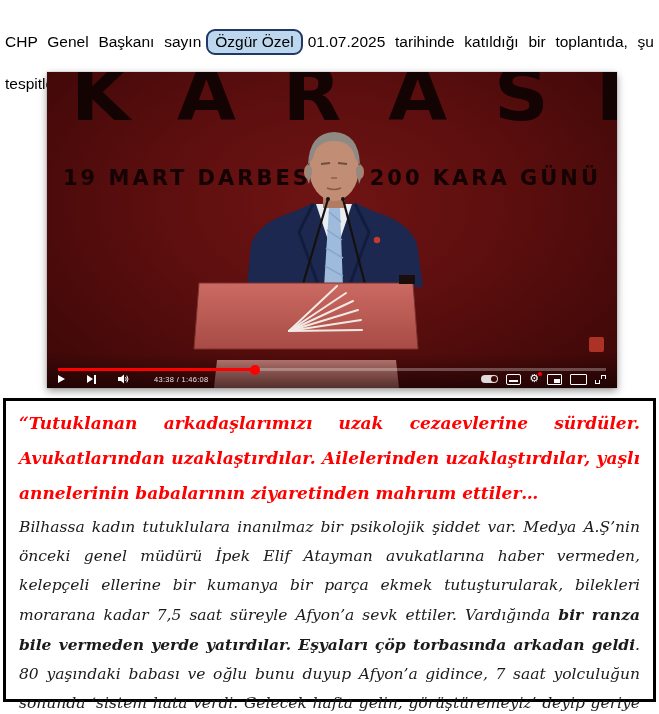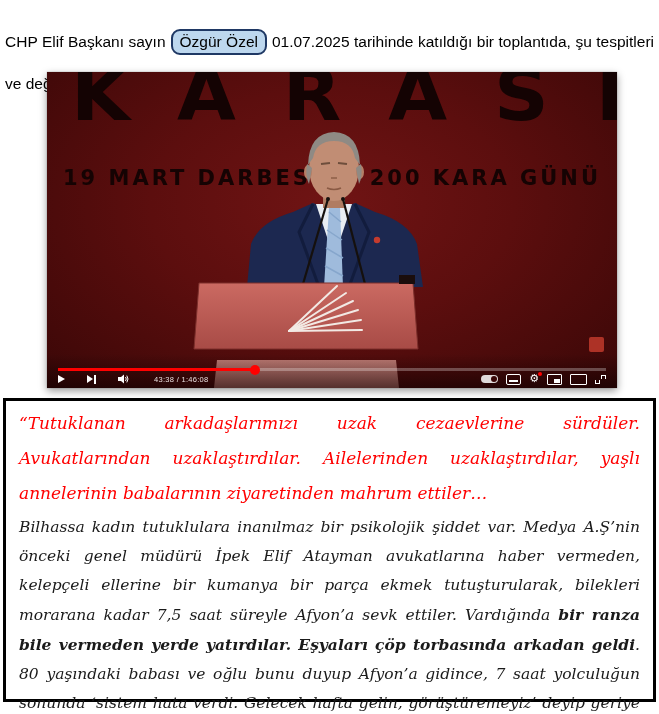--- a/index.html
+++ b/index.html
@@ -80,33 +80,33 @@
   .fscreen::after{right:0;bottom:0;border-right:1.5px solid #fff;border-bottom:1.5px solid #fff;}
   .fs2::before{content:"";position:absolute;right:0;top:0;border-right:1.5px solid #fff;border-top:1.5px solid #fff;width:3px;height:3px;left:auto;box-shadow:none;}
   .fs2::after{content:"";position:absolute;left:0;bottom:0;border-left:1.5px solid #fff;border-bottom:1.5px solid #fff;width:3px;height:3px;right:auto;}
   
   .quote-box{
     position:absolute;left:3px;top:398px;width:653px;height:304px;
     box-sizing:border-box;border:3px solid #000;background:#fff;
     padding:5px 13px 0 13px;
   }
   .quote-red{
-    font-family:"DejaVu Serif",serif;font-style:italic;font-weight:normal;
+    font-family:"DejaVu Serif",serif;font-style:italic;font-weight:bold;
     font-size:17px;line-height:35px;color:#ff0000;text-align:justify;margin:0;
   }
   .quote-black{
     font-family:"DejaVu Serif",serif;font-style:italic;
     font-size:15.5px;line-height:29px;color:#1a1a1a;text-align:justify;margin:2px 0 0 0;
   }
   .quote-black .b{font-weight:bold;}
 </style>
 </head>
 <body>
 
-<p class="intro"><span>CHP Elif Başkanı sayın</span><span class="name-box">Özgür Özel</span><span>01.07.2025 tarihinde katıldığı bir toplantıda, şu tespitleri ve değerlendirmeleri yapmıştır:</span></p>
+<p class="intro"><span>CHP Genel Başkanı sayın</span><span class="name-box">Özgür Özel</span><span>01.07.2025 tarihinde katıldığı bir toplantıda, şu tespitleri ve değerlendirmeleri yapmıştır:</span></p>
 
 <div class="video">
   <div class="banner-top">KARASI</div>
   <div class="banner-sub">
     <span>19 MART DARBESİ</span>
     <span>200 KARA GÜNÜ</span>
   </div>
 
   <svg class="scene" viewBox="0 0 570 316" xmlns="http://www.w3.org/2000/svg">
     <defs>

